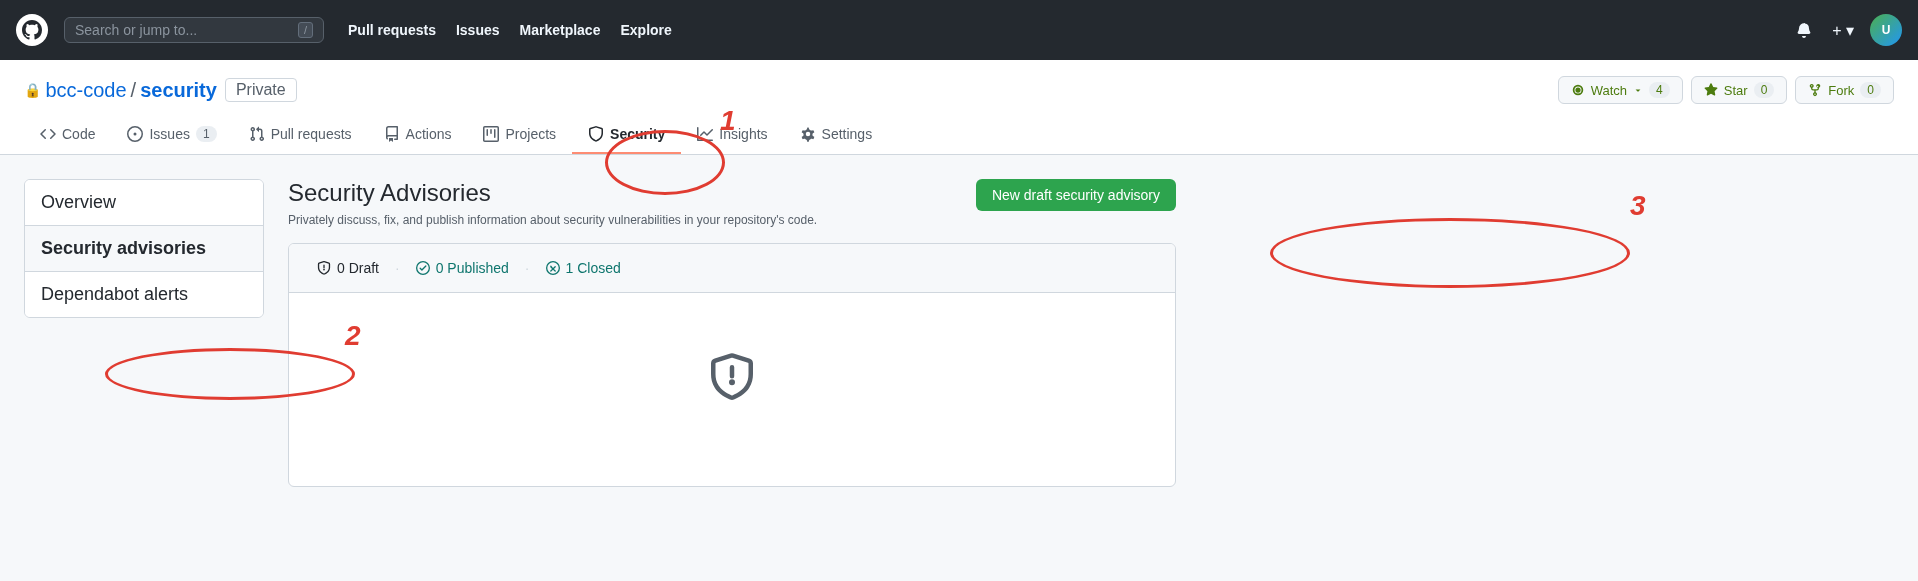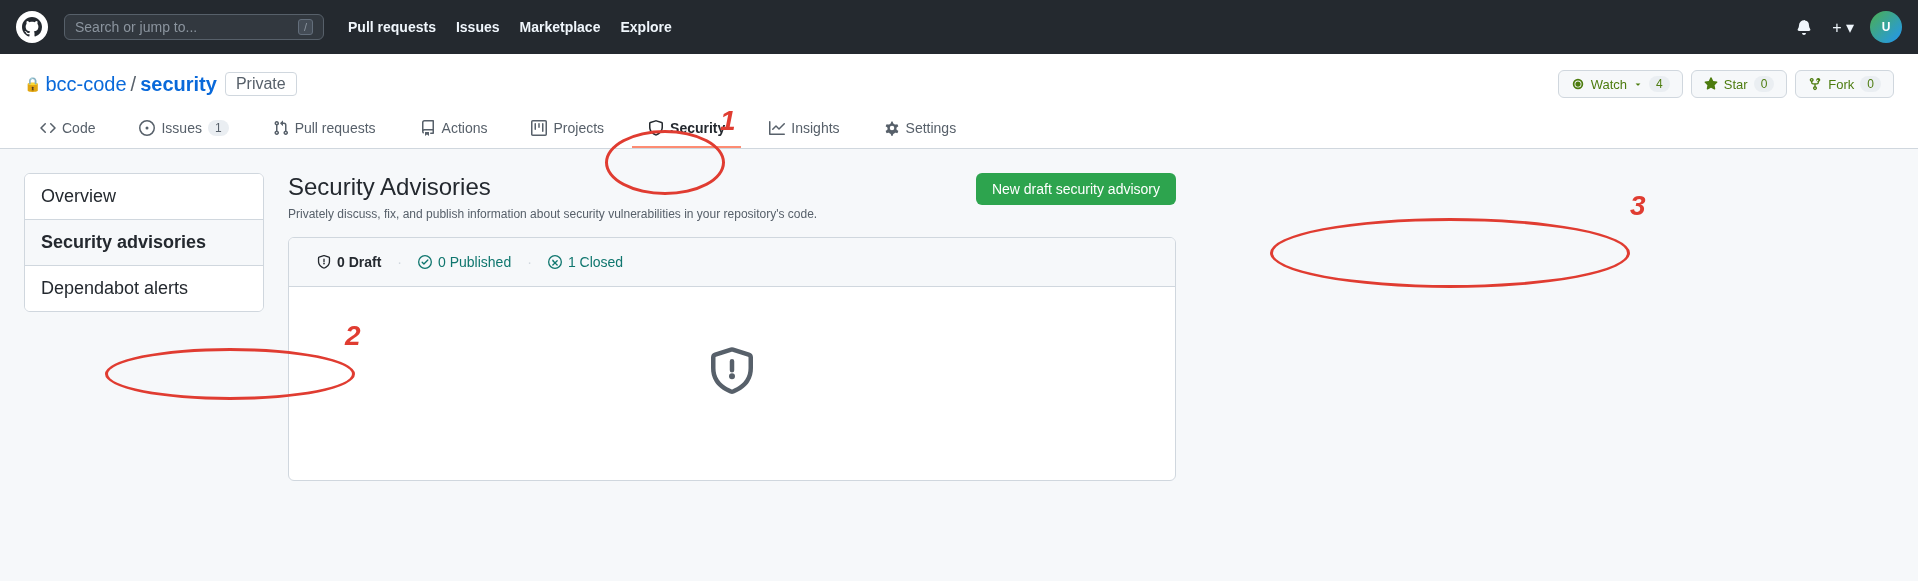--- a/index.html
+++ b/index.html
@@ -4,21 +4,21 @@
   <style>
     * { box-sizing: border-box; margin: 0; padding: 0; }
     body { font-family: -apple-system, BlinkMacSystemFont, "Segoe UI", Helvetica, Arial, sans-serif; font-size: 14px; background: #f6f8fa; color: #24292f; }
 
     
     .top-nav {
       background: #24292f;
       display: flex;
       align-items: center;
       padding: 0 16px;
-      height: 54px;
+      height: 60px;
       gap: 16px;
     }
     .top-nav-logo {
       width: 32px; height: 32px;
       background: white;
       border-radius: 50%;
       display: flex; align-items: center; justify-content: center;
       flex-shrink: 0;
     }
     .top-nav-logo svg { width: 20px; height: 20px; fill: #24292f; }
@@ -93,21 +93,21 @@
       border-radius: 6px; padding: 5px 12px;
       cursor: pointer; font-size: 13px; color: #4d7c0f;
       text-decoration: none;
     }
     .count-badge {
       background: #eaeef2; border-radius: 20px;
       padding: 1px 7px; font-size: 12px;
     }
 
     
-    .repo-tabs { display: flex; gap: 12px; align-items: center; }
+    .repo-tabs { display: flex; gap: 0; align-items: center; }
     .repo-tab {
       display: flex; align-items: center; gap: 6px;
       padding: 10px 16px; font-size: 14px; color: #57606a;
       text-decoration: none; border-bottom: 2px solid transparent;
       white-space: nowrap; cursor: pointer; background: none; border-top: none; border-left: none; border-right: none;
     }
     .repo-tab.active { color: #24292f; border-bottom-color: #fd8c73; font-weight: 600; }
     .tab-count {
       background: #eaeef2; border-radius: 20px;
       padding: 1px 7px; font-size: 12px;
@@ -172,21 +172,21 @@
       padding: 12px 16px;
       border-bottom: 1px solid #d0d7de;
       background: #f6f8fa;
     }
     .filter-item {
       display: flex; align-items: center; gap: 6px;
       font-size: 14px; color: #0f766e;
       padding: 4px 12px; cursor: pointer;
       border-radius: 4px;
     }
-    .filter-item.active { color: #24292f; font-weight: 700; }
+    .filter-item.active { color: #24292f; font-weight: 400; }
     .filter-separator { color: #d0d7de; margin: 0 4px; }
 
     
     .empty-state {
       display: flex; flex-direction: column; align-items: center;
       padding: 60px 24px;
       color: #57606a;
     }
     .empty-icon { font-size: 40px; margin-bottom: 16px; color: #57606a; }
     .page-wrapper { position: relative; }

